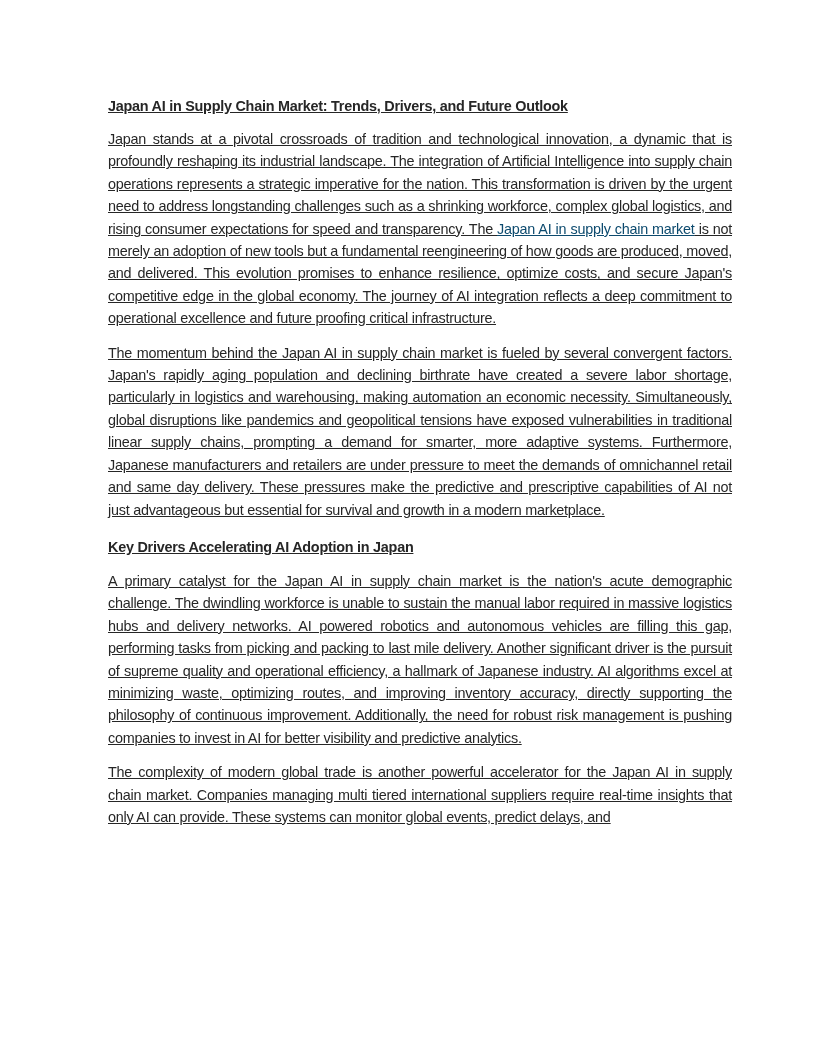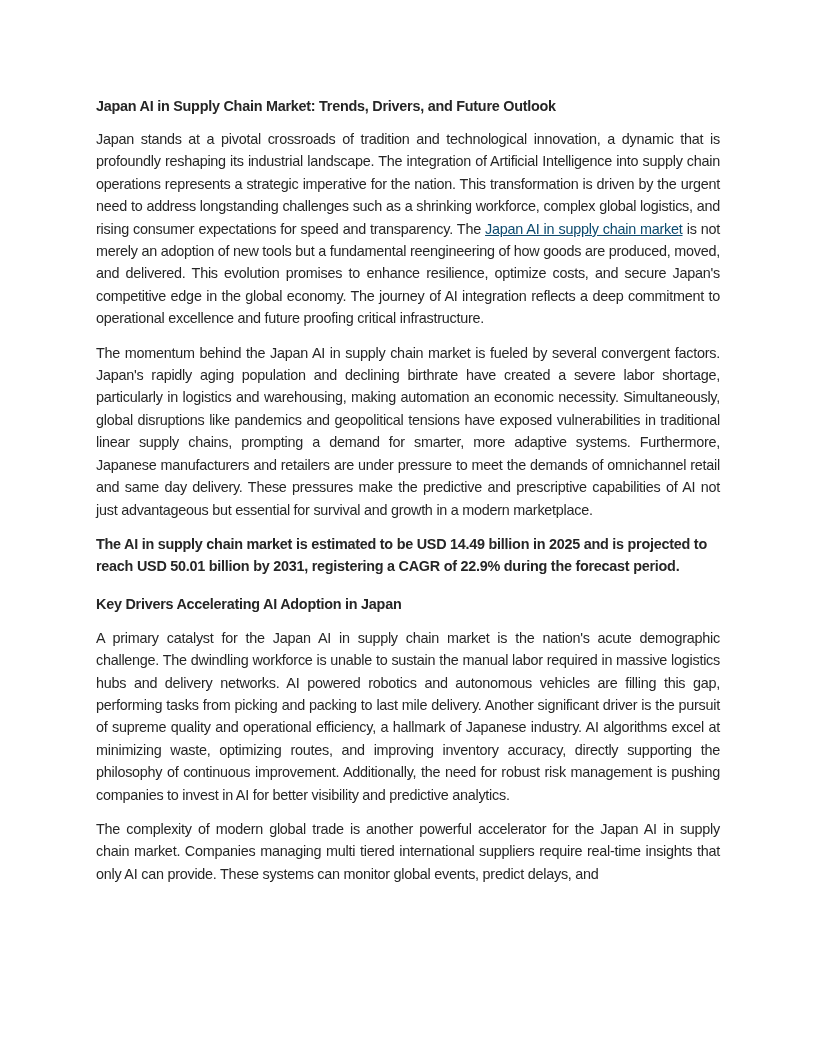--- a/index.html
+++ b/index.html
@@ -1,26 +1,27 @@
 <!DOCTYPE html>
 <html><head>
 <meta charset="utf-8">
 <style>
   html, body { margin: 0; padding: 0; background: #ffffff; }
   body { width: 816px; height: 1056px; position: relative; overflow: hidden; }
   .page {
     position: absolute;
-    left: 96px;
+    left: 108px;
     top: 96px;
     width: 624px;
     font-family: "Liberation Sans", sans-serif;
     color: #262626;
     font-size: 14.4px;
     letter-spacing: -0.25px;
     word-spacing: 0px;
+    text-decoration: underline;
   }
   .title {
     font-weight: bold;
     font-size: 14.4px;
     line-height: 20px;
     margin: 0 0 12px 0;
   }
   p.body {
     margin: 0 0 12px 0;
     line-height: 22.4px;
@@ -44,20 +45,19 @@
 
 <div class="page">
   <div class="title">Japan AI in Supply Chain Market: Trends, Drivers, and Future Outlook</div>
 
   <p class="body">
     <span>Japan stands at a pivotal crossroads of tradition and technological innovation, a dynamic that is profoundly reshaping its industrial landscape. The integration of Artificial Intelligence into supply chain operations represents a strategic imperative for the nation. This transformation is driven by the urgent need to address longstanding challenges such as a shrinking workforce, complex global logistics, and rising consumer expectations for speed and transparency. The </span><a class="link" href="#">Japan AI in supply chain market</a><span> is not merely an adoption of new tools but a fundamental reengineering of how goods are produced, moved, and delivered. This evolution promises to enhance resilience, optimize costs, and secure Japan's competitive edge in the global economy. The journey of AI integration reflects a deep commitment to operational excellence and future proofing critical infrastructure.</span>
   </p>
 
   <p class="body">The momentum behind the Japan AI in supply chain market is fueled by several convergent factors. Japan's rapidly aging population and declining birthrate have created a severe labor shortage, particularly in logistics and warehousing, making automation an economic necessity. Simultaneously, global disruptions like pandemics and geopolitical tensions have exposed vulnerabilities in traditional linear supply chains, prompting a demand for smarter, more adaptive systems. Furthermore, Japanese manufacturers and retailers are under pressure to meet the demands of omnichannel retail and same day delivery. These pressures make the predictive and prescriptive capabilities of AI not just advantageous but essential for survival and growth in a modern marketplace.</p>
 
-  <p class="stat">The AI in supply chain market is estimated to be USD 14.49 billion in 2025 and is projected to reach USD 50.01 billion by 2031, registering a CAGR of 22.9% during the forecast period.</p>
 
   <div class="subhead">Key Drivers Accelerating AI Adoption in Japan</div>
 
   <p class="body">A primary catalyst for the Japan AI in supply chain market is the nation's acute demographic challenge. The dwindling workforce is unable to sustain the manual labor required in massive logistics hubs and delivery networks. AI powered robotics and autonomous vehicles are filling this gap, performing tasks from picking and packing to last mile delivery. Another significant driver is the pursuit of supreme quality and operational efficiency, a hallmark of Japanese industry. AI algorithms excel at minimizing waste, optimizing routes, and improving inventory accuracy, directly supporting the philosophy of continuous improvement. Additionally, the need for robust risk management is pushing companies to invest in AI for better visibility and predictive analytics.</p>
 
   <p class="body">The complexity of modern global trade is another powerful accelerator for the Japan AI in supply chain market. Companies managing multi tiered international suppliers require real-time insights that only AI can provide. These systems can monitor global events, predict delays, and</p>
 </div>
 
 </body></html>

